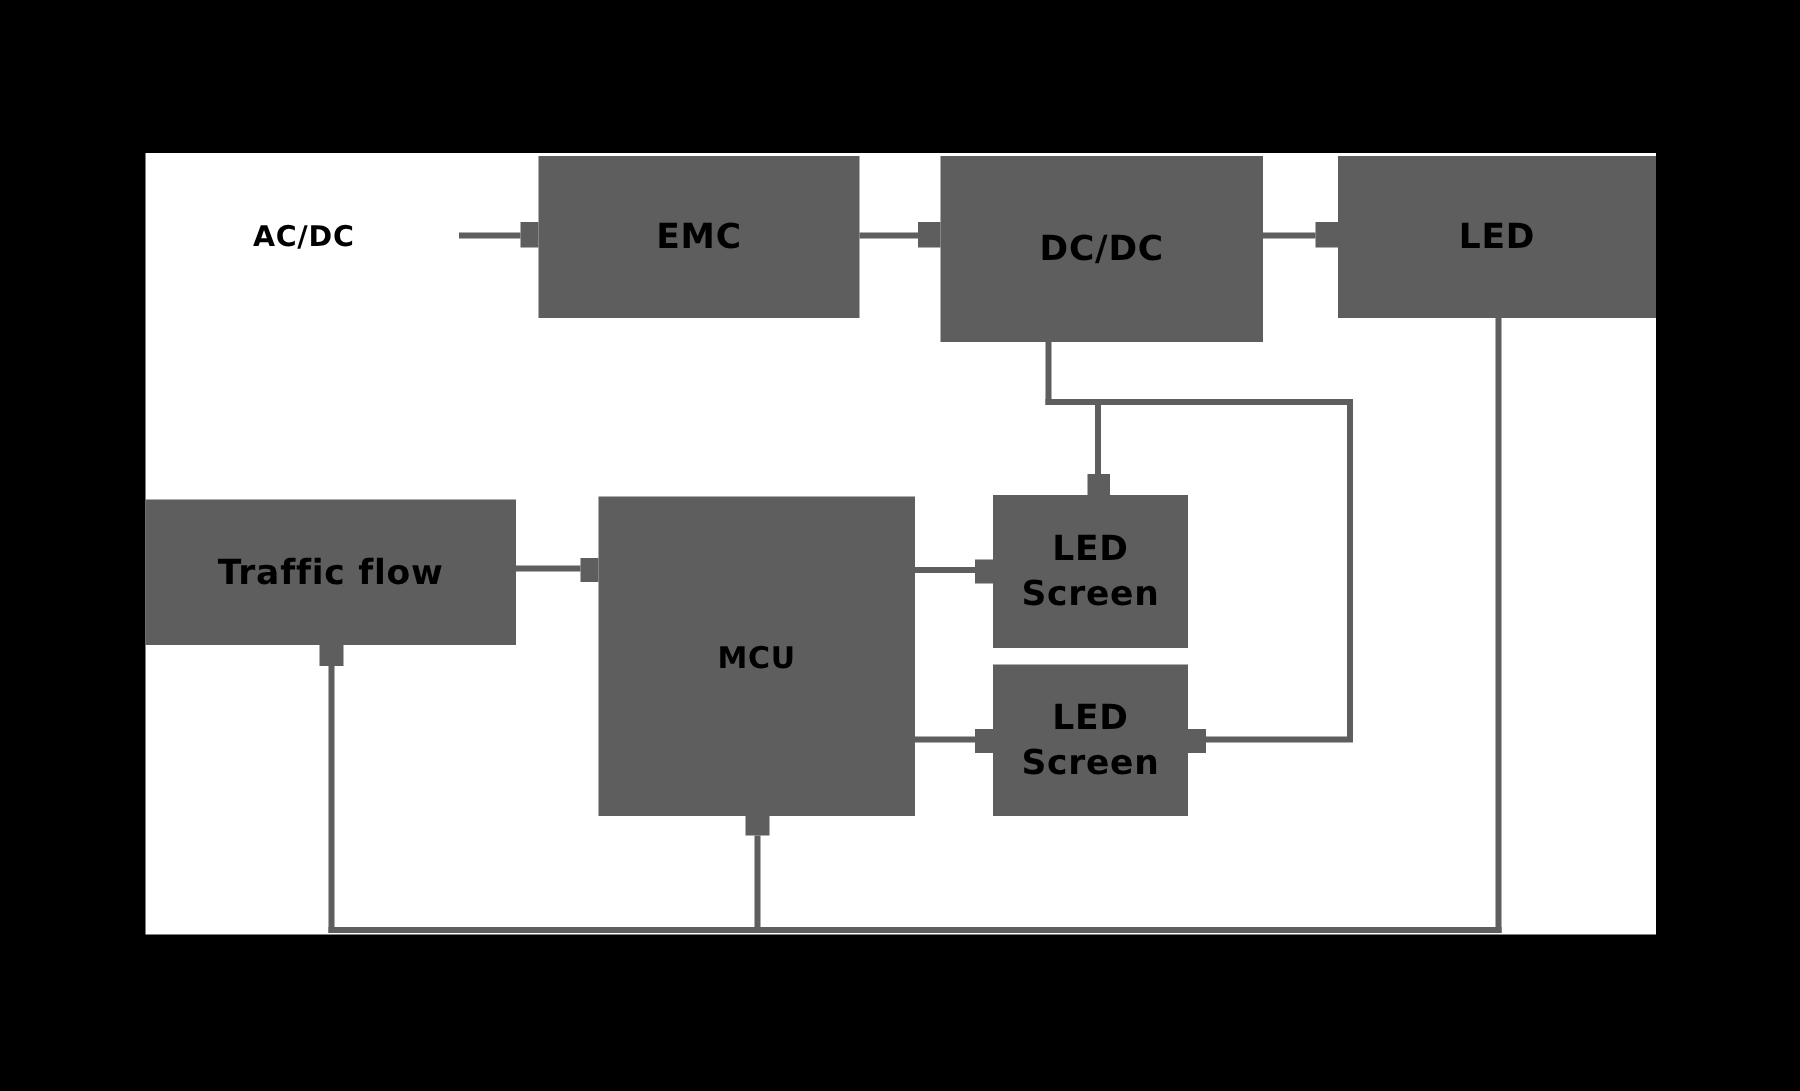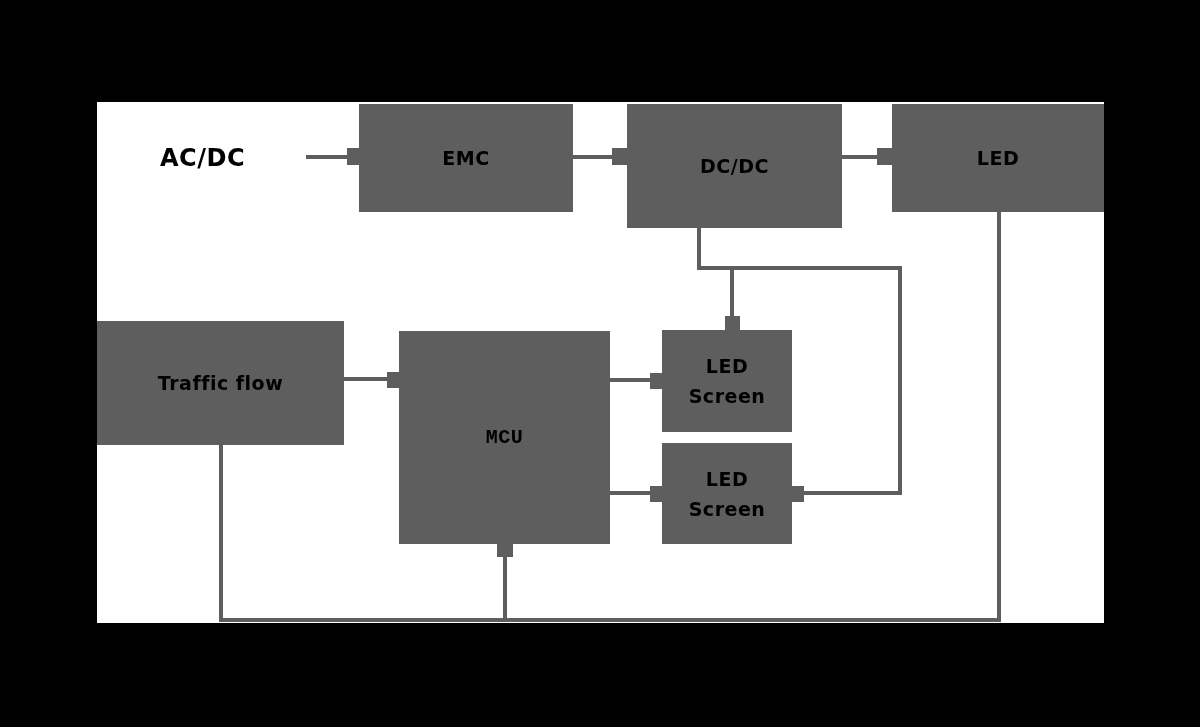--- a/index.html
+++ b/index.html
@@ -10,30 +10,30 @@
     --color-connector:#5e5e5e;
   }
   *{margin:0;padding:0;box-sizing:border-box;}
   html,body{width:1200px;height:727px;overflow:hidden;}
   body{background:var(--color-frame);font-family:"DejaVu Sans","Liberation Sans",sans-serif;}
   .frame{position:relative;width:1200px;height:727px;background:var(--color-frame);}
   .canvas{position:absolute;left:97px;top:102px;width:1007px;height:521px;background:var(--color-canvas);}
   
   .box{position:absolute;background:var(--color-block);color:var(--color-label);
        display:flex;flex-direction:column;align-items:center;justify-content:center;
-       font-weight:bold;font-size:19px;letter-spacing:.5px;text-align:center;line-height:30px;}
+       font-weight:bold;font-size:23px;letter-spacing:.5px;text-align:center;line-height:30px;}
   .box-emc{left:359px;top:104px;width:214px;height:108px;}
   .box-dcdc{left:627px;top:104px;width:215px;height:124px;}
   .box-led{left:892px;top:104px;width:212px;height:108px;}
-  .box-traffic{left:97px;top:321px;width:247px;height:124px;}
-  .box-mcu{left:399px;top:331px;width:211px;height:213px;font-size:20px;font-family:Liberation Mono, monospace;}
+  .box-traffic{left:97px;top:333px;width:247px;height:97px;}
+  .box-mcu{left:399px;top:331px;width:211px;height:213px;font-size:20px;}
   .box-screen1{left:662px;top:330px;width:130px;height:102px;}
   .box-screen2{left:662px;top:443px;width:130px;height:101px;}
   .free-label{position:absolute;left:140px;top:143px;width:125px;height:30px;
-       color:var(--color-label);font-weight:bold;font-size:24px;letter-spacing:.5px;
+       color:var(--color-label);font-weight:bold;font-size:19px;letter-spacing:.5px;
        display:flex;align-items:center;justify-content:center;}
   
   .ln{position:absolute;background:var(--color-connector);}
   .l1{left:306px;top:155px;width:41px;height:4px;}
   .l2{left:573px;top:155px;width:39px;height:4px;}
   .l3{left:842px;top:155px;width:35px;height:4px;}
   .l4{left:344px;top:377px;width:43px;height:4px;}
   .l5{left:610px;top:378px;width:40px;height:4px;}
   .l6{left:610px;top:491px;width:40px;height:4px;}
   .l7{left:697px;top:212px;width:4px;height:58px;}

